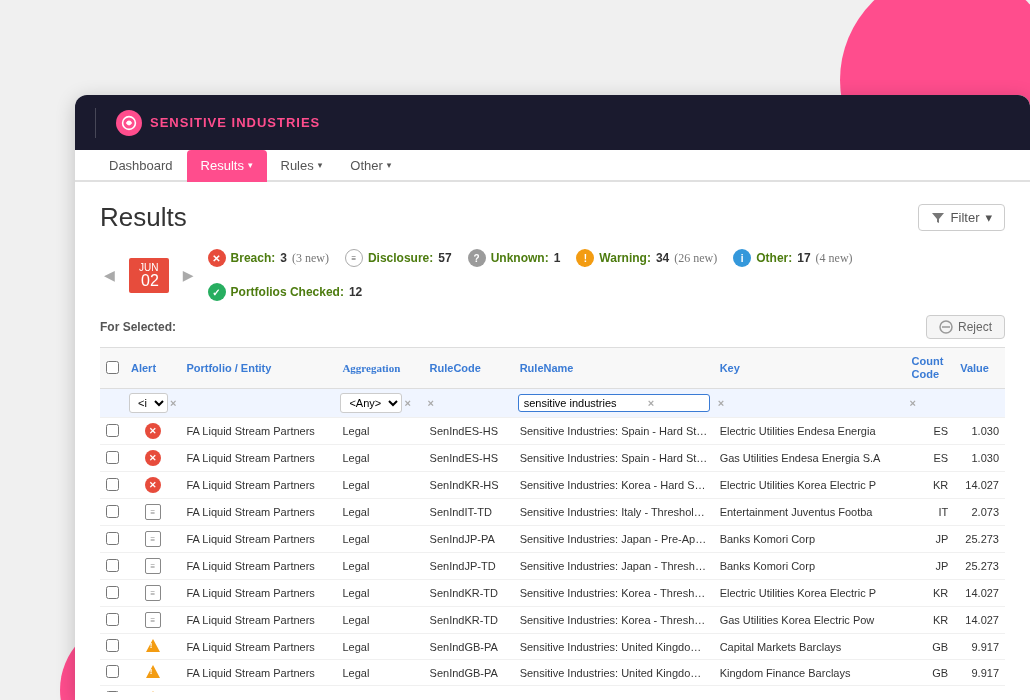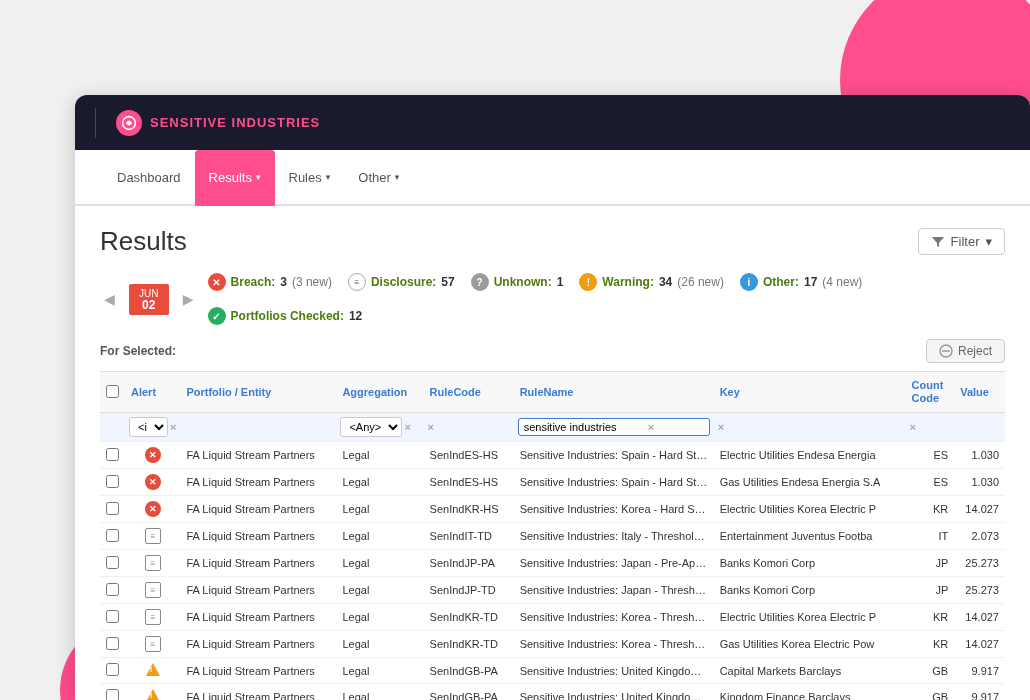--- a/index.html
+++ b/index.html
@@ -100,24 +100,24 @@
       font-size: 13px;
       font-weight: 700;
       letter-spacing: 1px;
       text-transform: uppercase;
     }
 
     
     .secondary-nav {
       background: #fff;
       border-bottom: 2px solid #e0e0e0;
-      height: 56px;
+      height: 32px;
       display: flex;
       align-items: stretch;
-      padding: 0 28px;
+      padding: 0 20px;
     }
     .nav-item {
       display: flex;
       align-items: center;
       padding: 0 14px;
       font-size: 13px;
       color: #555;
       cursor: pointer;
       border-bottom: 2px solid transparent;
       margin-bottom: -2px;
@@ -181,21 +181,21 @@
     .date-box {
       background: #e74c3c;
       color: #fff;
       border-radius: 2px;
       padding: 4px 10px;
       text-align: center;
       font-size: 11px;
       min-width: 40px;
     }
     .date-month { font-size: 10px; text-transform: uppercase; }
-    .date-day { font-size: 12px; font-weight: 700; line-height: 1; }
+    .date-day { font-size: 16px; font-weight: 400; line-height: 1; text-align: right; }
 
     
     .status-row {
       display: flex;
       align-items: center;
       gap: 16px;
       flex-wrap: wrap;
     }
     .status-badge {
       display: flex;
@@ -216,21 +216,21 @@
       flex-shrink: 0;
     }
     .badge-breach { background: #e74c3c; color: white; }
     .badge-disclosure { background: #fff; border: 1px solid #aaa; color: #555; font-size: 8px; }
     .badge-unknown { background: #9b9b9b; color: white; }
     .badge-warning { background: #f39c12; color: white; }
     .badge-info { background: #3498db; color: white; }
     .badge-checked { background: #27ae60; color: white; }
     .badge-label { color: #4d7c0f; }
     .badge-count { font-weight: 700; }
-    .badge-new { color: #777; }
+    .badge-new { color: #777; font-family: Liberation Serif, serif; }
 
     
     .action-bar {
       display: flex;
       align-items: center;
       gap: 10px;
       margin: 14px 0 8px 0;
       justify-content: space-between;
     }
     .for-selected-label {
@@ -466,21 +466,21 @@
 
     <div style="overflow-x:auto;">
       <table class="data-table">
         <thead>
           <tr>
             <th class="checkbox-col">
               <input type="checkbox" style="">
             </th>
             <th>Alert</th>
             <th style="cursor:pointer;">Portfolio / Entity</th>
-            <th style="cursor:pointer;">Aggregation</th>
+            <th style="cursor:pointer;font-family:Liberation Serif, serif;">Aggregation</th>
             <th style="cursor:pointer;">RuleCode</th>
             <th style="cursor:pointer;">RuleName</th>
             <th style="cursor:pointer;">Key</th>
             <th class="count-col" style="line-height:1.2;">Count<br>Code</th>
             <th class="value-col">Value</th>
           </tr>
 
           <tr class="filter-row">
             <td></td>
             <td>

